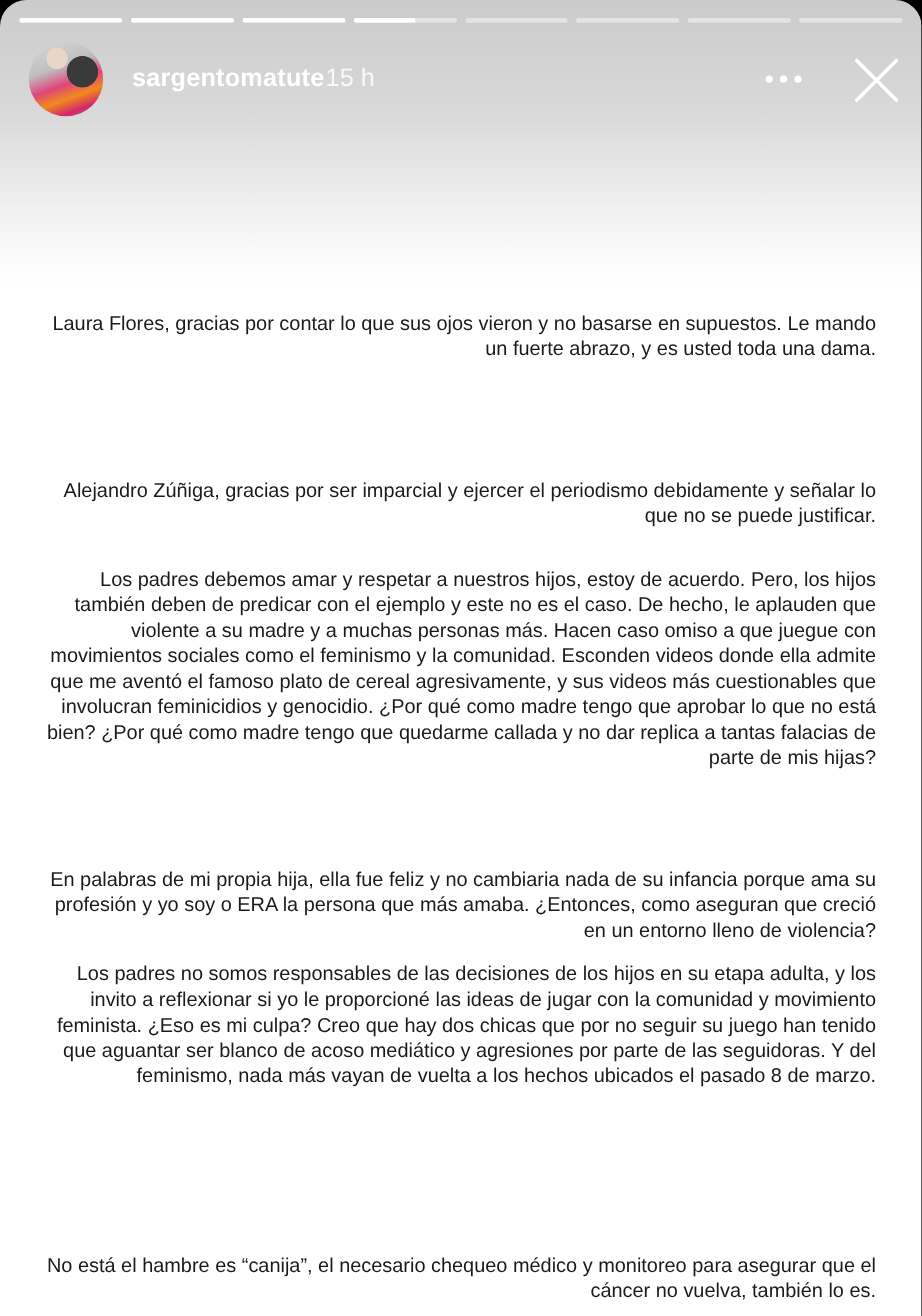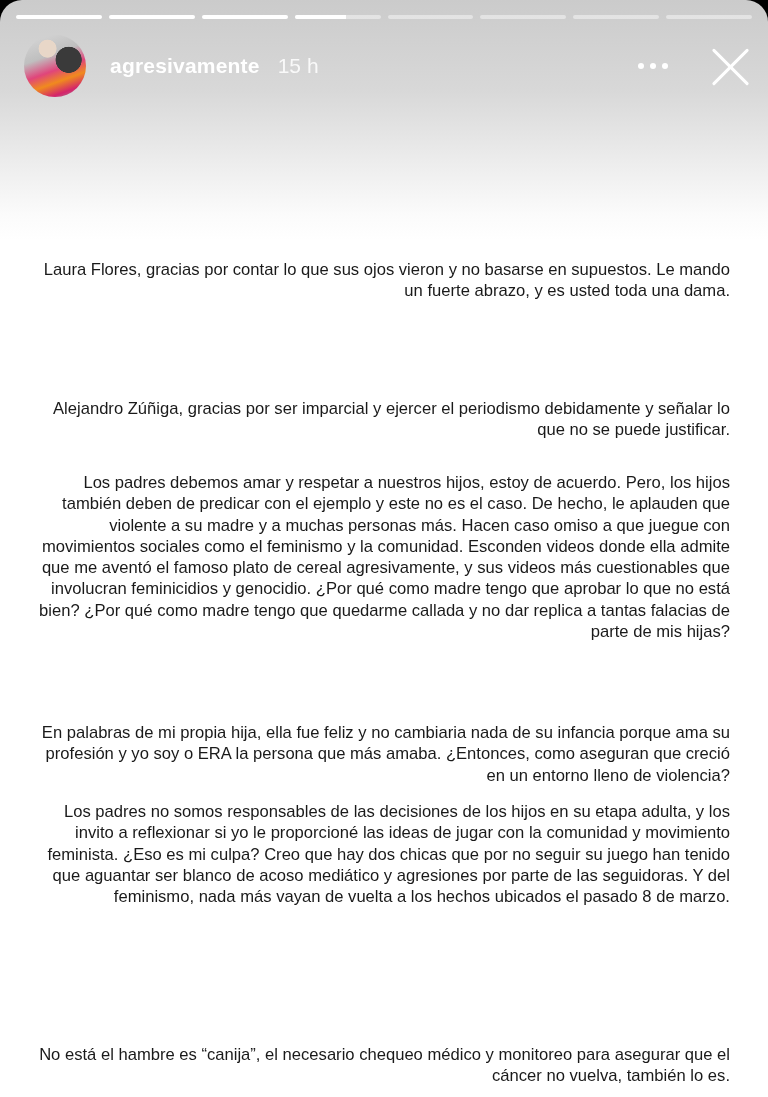--- a/index.html
+++ b/index.html
@@ -13,21 +13,21 @@
   .seg { flex: 1; height: 4px; border-radius: 2px; background: rgba(255,255,255,0.45); overflow: hidden; }
   .seg .fill { height: 100%; background: #ffffff; }
   .header { position: absolute; top: 34px; left: 24px; right: 18px; height: 64px; display: flex; align-items: center; }
   .avatar {
     width: 62px; height: 62px; border-radius: 50%; overflow: hidden; flex: none;
     background: radial-gradient(circle at 72% 40%, #3a3a3a 0 22%, transparent 23%),
                 radial-gradient(circle at 38% 22%, #e8d7c8 0 14%, transparent 15%),
                 linear-gradient(160deg, #d9d9d9 0%, #bfbfbf 35%, #e0457b 55%, #f08a1e 70%, #d4246b 85%, #9a9a9a 100%);
   }
   .username { margin-left: 24px; color: #fff; font-size: 21px; font-weight: bold; letter-spacing: 0.2px; }
-  .time { margin-left: 18px; color: rgba(255,255,255,0.85); font-size: 21px; }
+  .time { margin-left: 1px; color: rgba(255,255,255,0.85); font-size: 21px; }
   .spacer { flex: 1; }
   .more { display: flex; gap: 6px; margin-right: 42px; cursor: pointer; }
   .more span { width: 6px; height: 6px; border-radius: 50%; background: #fff; }
   .close { width: 40px; height: 40px; position: relative; cursor: pointer; }
   .close:before, .close:after {
     content: ""; position: absolute; left: 19px; top: -4px; width: 3px; height: 50px; background: #fff; border-radius: 2px;
   }
   .close:before { transform: rotate(45deg); }
   .close:after { transform: rotate(-45deg); }
   .content { position: absolute; left: 0; right: 0; top: 0; color: #1a1a1a; }
@@ -63,21 +63,21 @@
     <div class="seg">
         <div class="fill" style="width: 0%;"></div>
       </div>
     <div class="seg">
         <div class="fill" style="width: 0%;"></div>
       </div>
   </div>
 
   <div class="header">
     <div class="avatar"></div>
-    <span class="username">agresivamente</span>
+    <span class="username">sargentomatute</span>
     <span class="time">15 h</span>
     <div class="spacer"></div>
     <div class="more">
       <span></span>
       <span></span>
       <span></span>
     </div>
     <div class="close">
       <span></span>
     </div>

